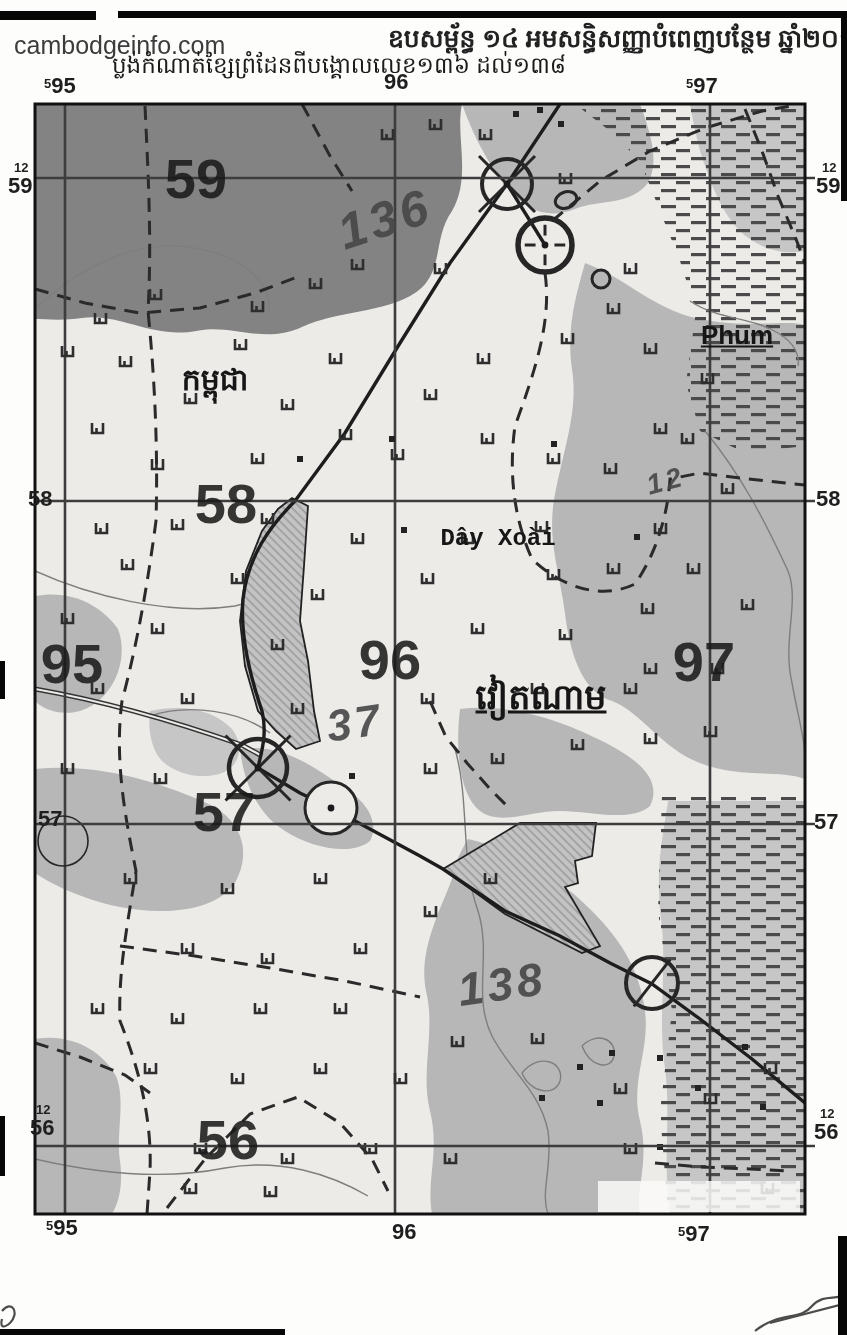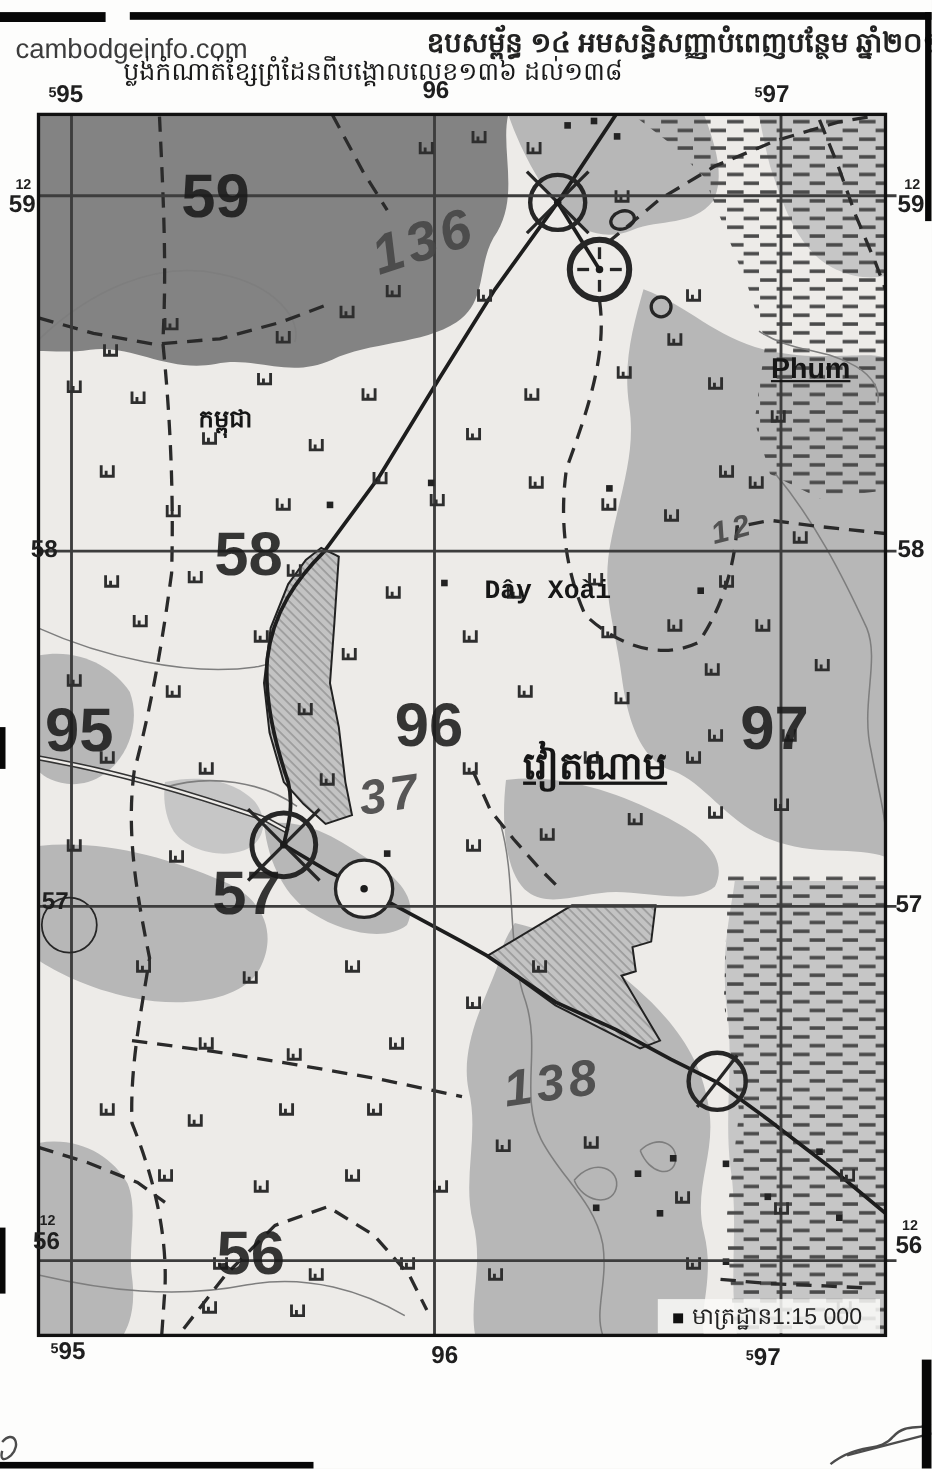--- a/index.html
+++ b/index.html
@@ -260,21 +260,21 @@
       <div class="bignum" style="left: 226px; top: 492px; font-size: 56px;">58</div>
       <div class="bignum" style="left: 224px; top: 800px; font-size: 56px;">57</div>
       <div class="bignum" style="left: 228px; top: 1128px; font-size: 56px;">56</div>
       <div class="bignum" style="left: 72px; top: 652px; font-size: 56px;">95</div>
       <div class="bignum" style="left: 390px; top: 648px; font-size: 56px;">96</div>
       <div class="bignum" style="left: 704px; top: 650px; font-size: 56px;">97</div>
       <div class="handnum" style="left: 385px; top: 208px; font-size: 50px; transform: translate(-50%, -50%) rotate(-18deg);">136</div>
       <div class="handnum" style="left: 355px; top: 712px; font-size: 44px; transform: translate(-50%, -50%) rotate(-8deg);">37</div>
       <div class="handnum" style="left: 502px; top: 973px; font-size: 46px; transform: translate(-50%, -50%) rotate(-8deg);">138</div>
       <div class="handnum" style="left: 666px; top: 470px; font-size: 28px; transform: translate(-50%, -50%) rotate(-15deg);">12</div>
-      <div class="place" style="left: 205px; top: 372px; font-size: 22px;">កម្ពុជា</div>
+      <div class="place" style="left: 215px; top: 372px; font-size: 30px;">កម្ពុជា</div>
       <div class="place" style="left: 541px; top: 689px; font-size: 35px; text-decoration: underline;">វៀតណាម</div>
       <div class="place" style="left: 737px; top: 324px; font-size: 26px; text-decoration: underline;">Phum</div>
       <div class="place" style="left: 498px; top: 527px; font-size: 24px; font-family: Liberation Mono, monospace;">Dây Xoài</div>
       <div class="margin-label" style="left: 44px; top: 64px;">
         <span class="sup">5</span>
         <span class="main">95</span>
       </div>
       <div class="margin-label" style="left: 384px; top: 60px;">
         <span class="main">96</span>
       </div>
@@ -316,24 +316,20 @@
       </div>
       <div class="margin-label" style="left: 814px; top: 800px;">
         <span class="main">57</span>
       </div>
       <div class="margin-label stack" style="left: 814px; top: 1094px;">
         <span class="sup">12</span>
         <span class="main">56</span>
       </div>
     </div>
 
-  <div id="scalebar" style="left: 612px; top: 1172px;">
-    <span id="scale-square"></span>
-    <span id="scale-text"><span>មាត្រដ្ឋាន</span><span>1:15 000</span></span>
-  </div>
 
   <div id="legend">
     
     
     
     
     
     
     
     

